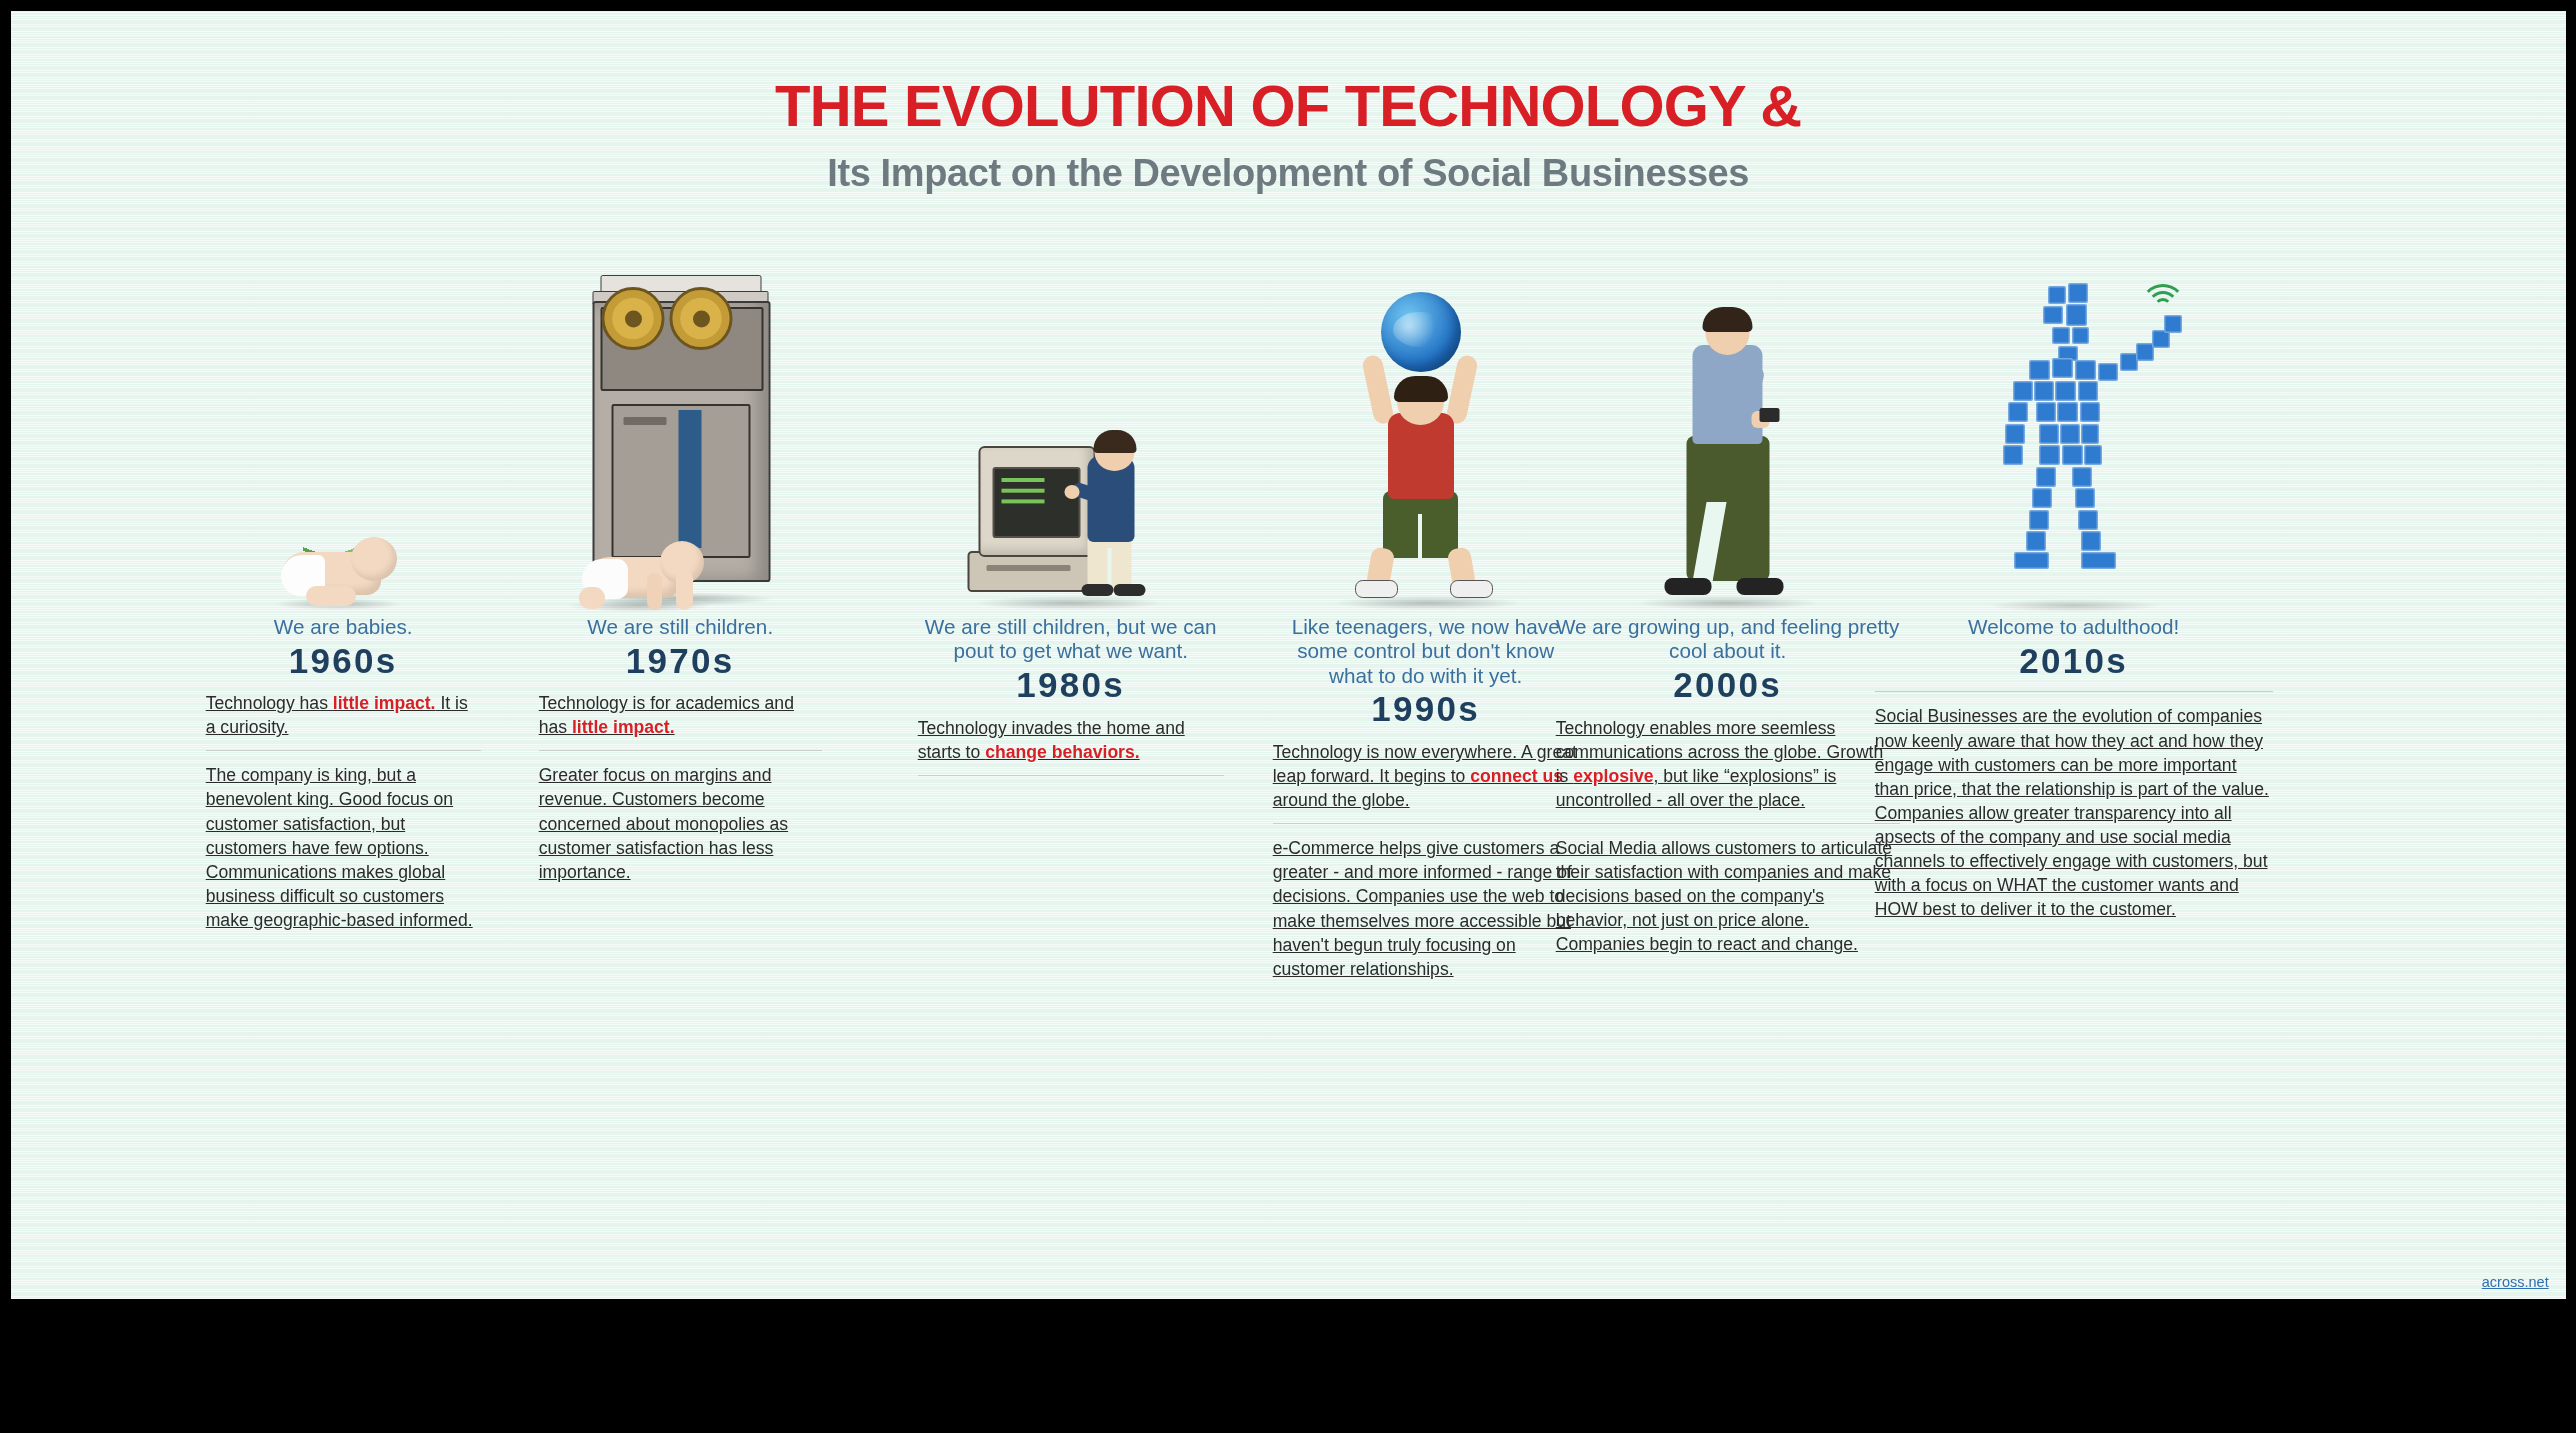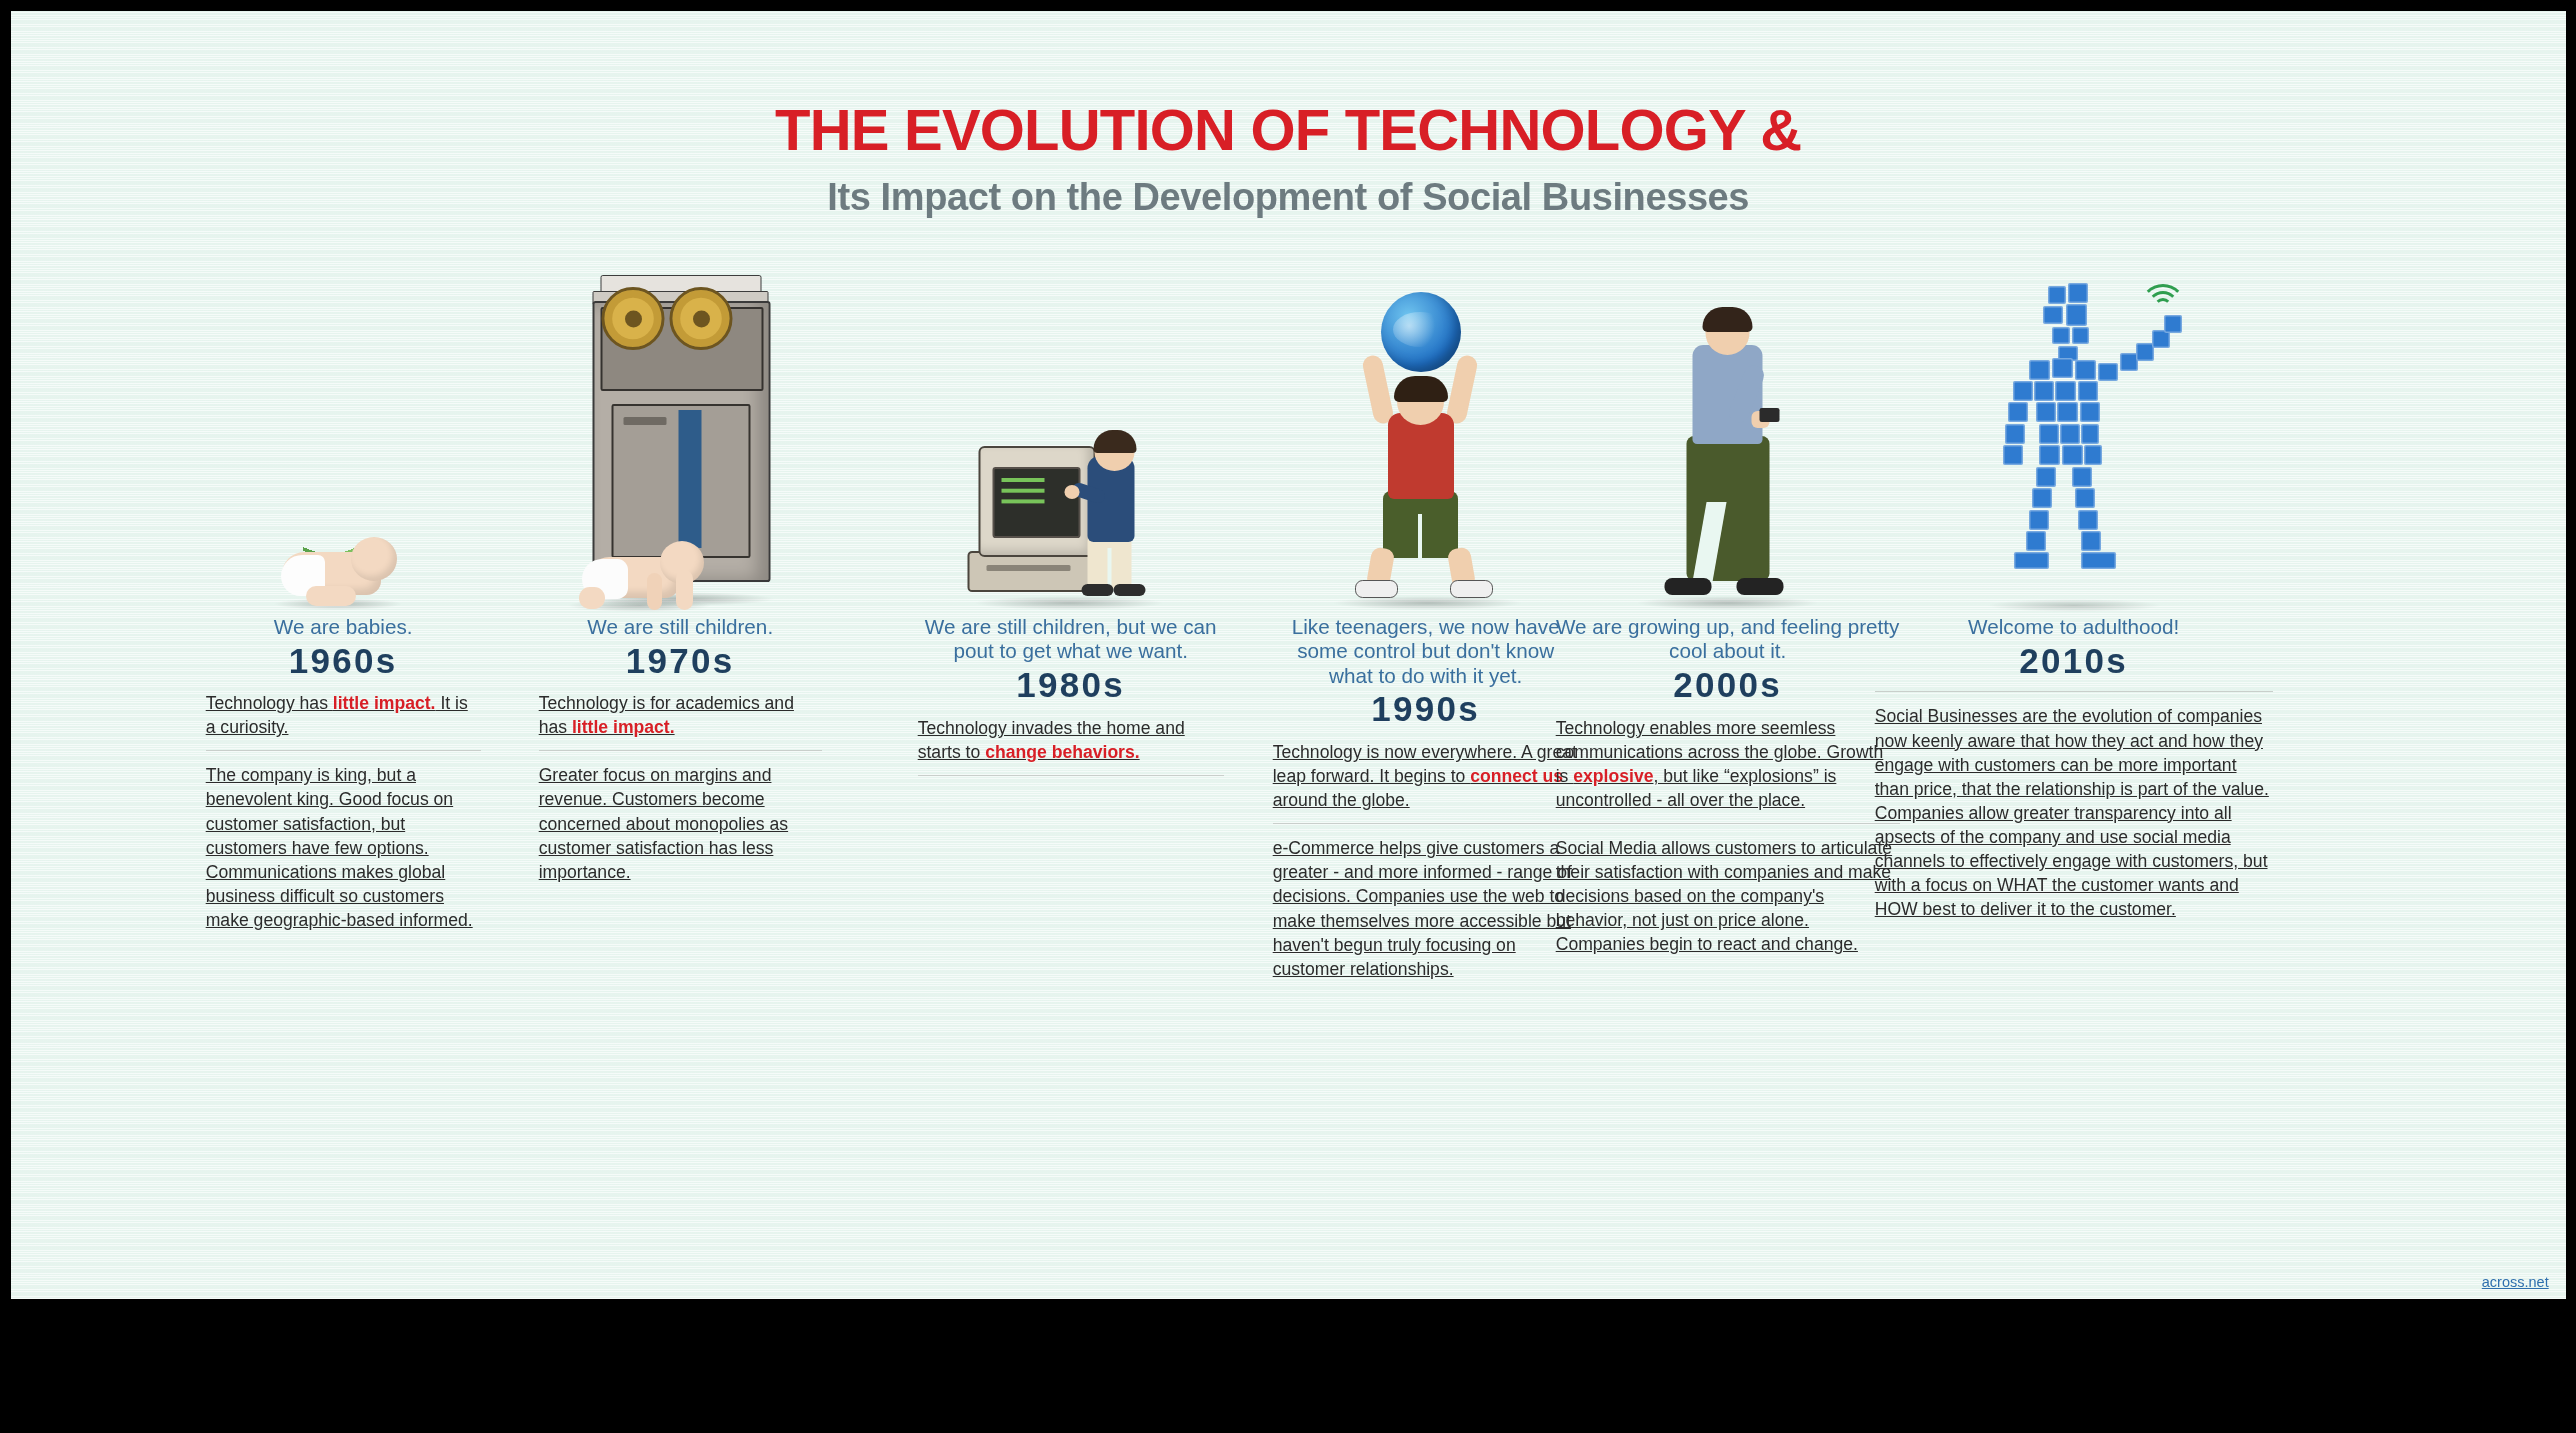--- a/index.html
+++ b/index.html
@@ -18,21 +18,21 @@
     left: 10.7px;
     top: 10.7px;
     width: 2555px;
     height: 1288px;
     background: #e9f7f1;
     background-image: repeating-linear-gradient(0deg, rgba(255,255,255,0.55) 0px, rgba(255,255,255,0.55) 0.8px, rgba(0,0,0,0.012) 0.8px, rgba(0,0,0,0.012) 2.3px);
     overflow: hidden;
   }
   .title-block {
     text-align: center;
-    padding-top: 90px;
+    padding-top: 66px;
   }
   .main-title {
     color: #d81f26;
     font-size: 58px;
     font-weight: bold;
     letter-spacing: -0.8px;
     line-height: 1.0;
     margin: 0;
   }
   .sub-title {

